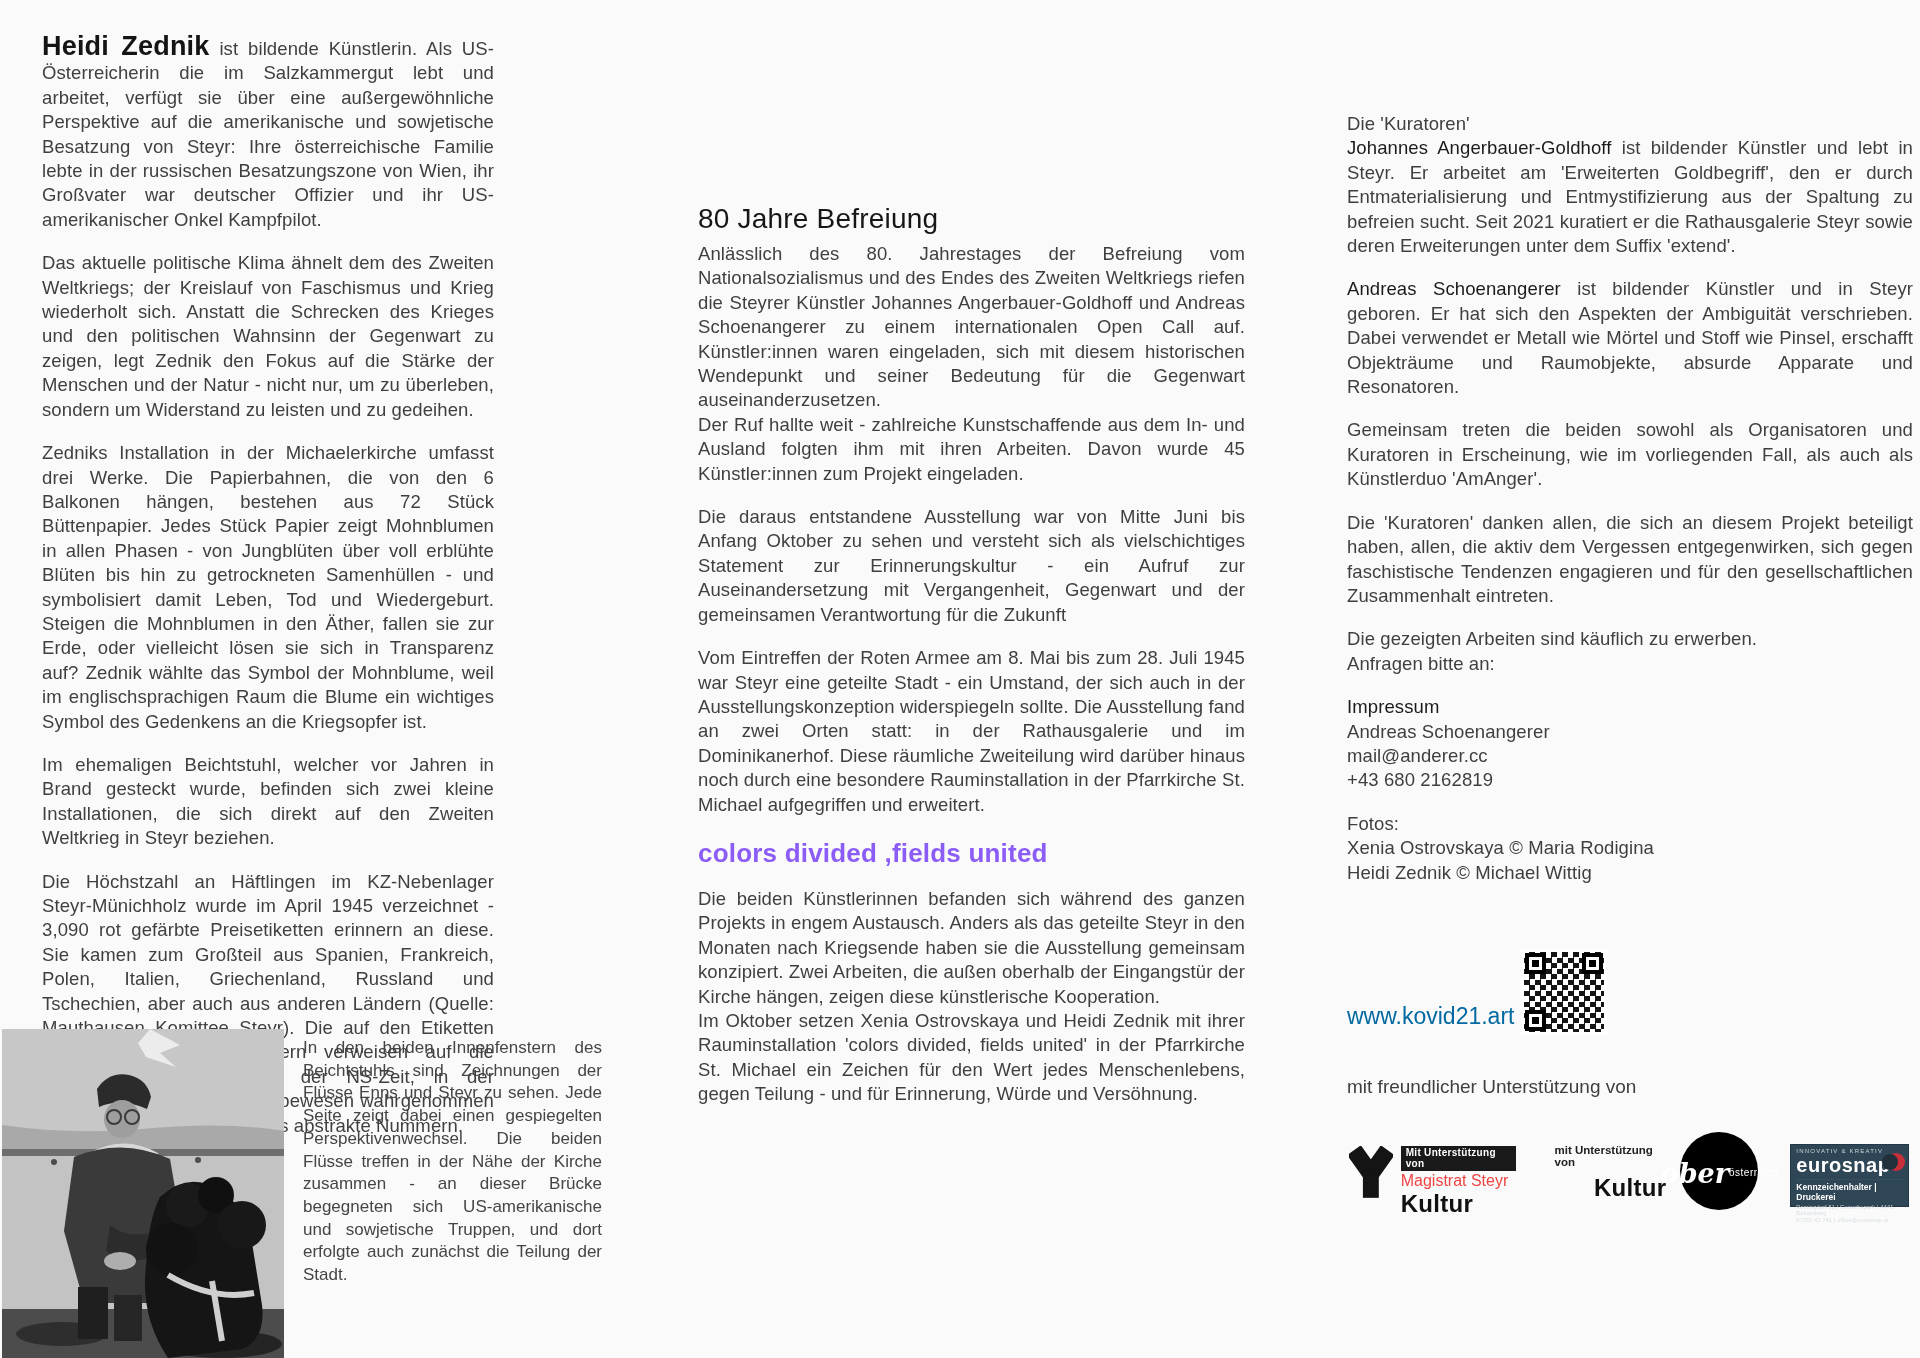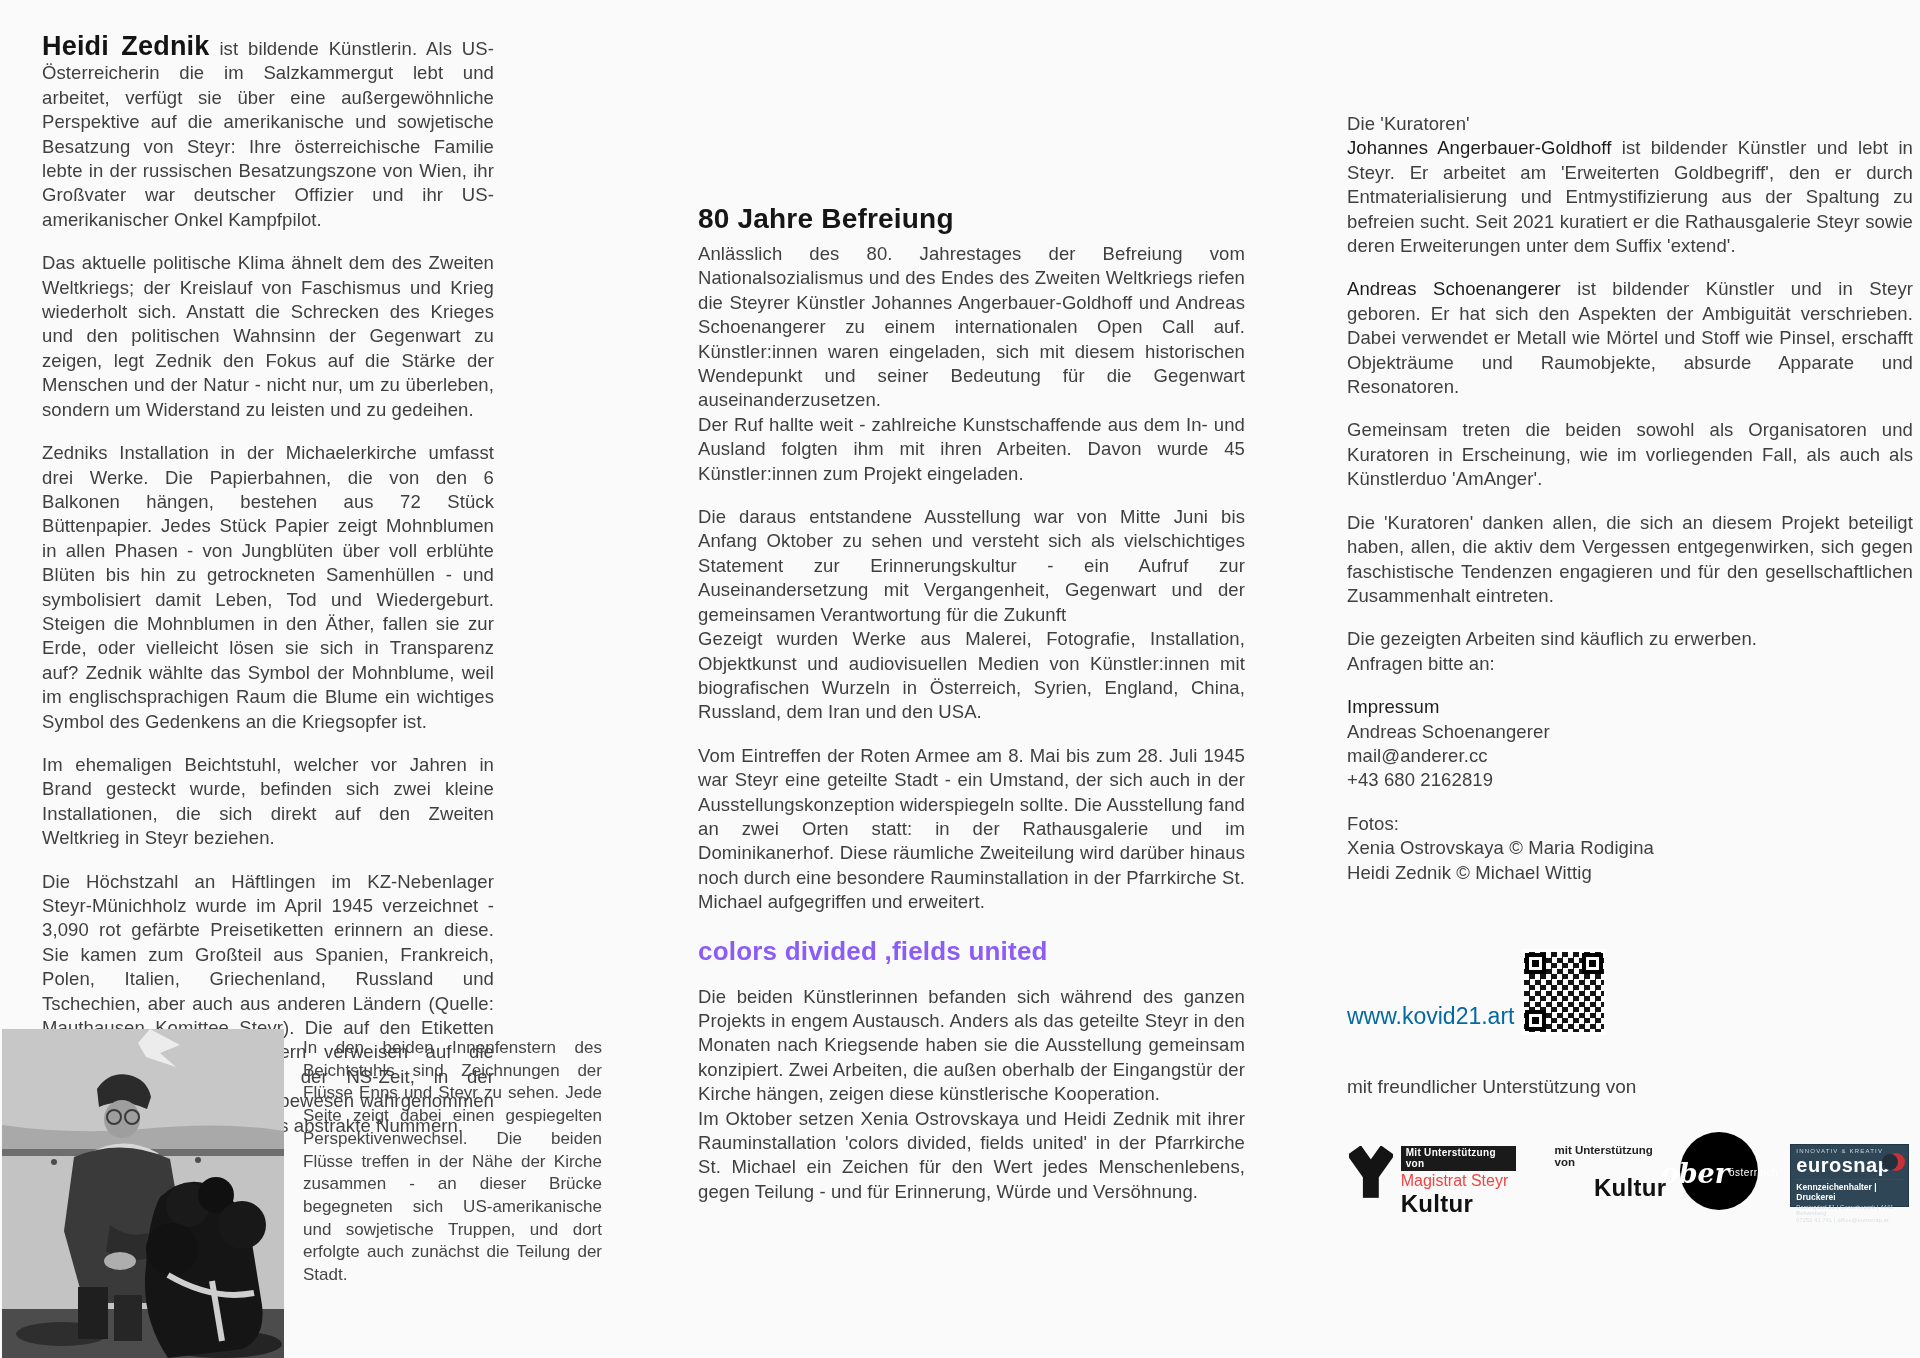--- a/index.html
+++ b/index.html
@@ -27,21 +27,21 @@
   p.sp{margin-top:19px;}
   .lead-xl{
     font-size:27px;font-weight:800;color:#141414;letter-spacing:.2px;
   }
   .lead{
     font-weight:400;color:#1b1b1b;
   }
   h2.section-h{
     margin:0 0 7px 0;
     font-size:28px;line-height:32px;
-    font-weight:700;color:#161616;letter-spacing:.2px;
+    font-weight:400;color:#161616;letter-spacing:.2px;
   }
   h2.section-h2{
     margin:21px 0 5px 0;
     font-size:26px;line-height:30px;
     font-weight:800;color:#8b5cf6;letter-spacing:.2px;
   }
   p.line{text-align:left;}
   
   .photo{
     position:absolute;left:2px;top:1029px;width:282px;height:329px;
@@ -163,21 +163,20 @@
     </svg>
   </figure>
 
   <div class="caption">In den beiden Innenfenstern des Beichtstuhls sind Zeichnungen der Flüsse Enns und Steyr zu sehen. Jede Seite zeigt dabei einen gespiegelten Perspektivenwechsel. Die beiden Flüsse treffen in der Nähe der Kirche zusammen - an dieser Brücke begegneten sich US-amerikanische und sowjetische Truppen, und dort erfolgte auch zunächst die Teilung der Stadt.</div>
 
   <section class="col col2">
     <h2 class="section-h">80 Jahre Befreiung</h2>
     <p class="body">Anlässlich des 80. Jahrestages der Befreiung vom Nationalsozialismus und des Endes des Zweiten Weltkriegs riefen die Steyrer Künstler Johannes Angerbauer-Goldhoff und Andreas Schoenangerer zu einem internationalen Open Call auf. Künstler:innen waren eingeladen, sich mit diesem historischen Wendepunkt und seiner Bedeutung für die Gegenwart auseinanderzusetzen.</p>
     <p class="body">Der Ruf hallte weit - zahlreiche Kunstschaffende aus dem In- und Ausland folgten ihm mit ihren Arbeiten. Davon wurde 45 Künstler:innen zum Projekt eingeladen.</p>
     <p class="body sp">Die daraus entstandene Ausstellung war von Mitte Juni bis Anfang Oktober zu sehen und versteht sich als vielschichtiges Statement zur Erinnerungskultur - ein Aufruf zur Auseinandersetzung mit Vergangenheit, Gegenwart und der gemeinsamen Verantwortung für die Zukunft</p>
-    <p class="body">Gezeigt wurden Werke aus Malerei, Fotografie, Installation, Objektkunst und audiovisuellen Medien von Künstler:innen mit biografischen Wurzeln in Österreich, Syrien, England, China, Russland, dem Iran und den USA.</p>
     <p class="body sp">Vom Eintreffen der Roten Armee am 8. Mai bis zum 28. Juli 1945 war Steyr eine geteilte Stadt - ein Umstand, der sich auch in der Ausstellungskonzeption widerspiegeln sollte. Die Ausstellung fand an zwei Orten statt: in der Rathausgalerie und im Dominikanerhof. Diese räumliche Zweiteilung wird darüber hinaus noch durch eine besondere Rauminstallation in der Pfarrkirche St. Michael aufgegriffen und erweitert.</p>
     <h2 class="section-h2">colors divided ,fields united</h2>
     <p class="body sp">Die beiden Künstlerinnen befanden sich während des ganzen Projekts in engem Austausch. Anders als das geteilte Steyr in den Monaten nach Kriegsende haben sie die Ausstellung gemeinsam konzipiert. Zwei Arbeiten, die außen oberhalb der Eingangstür der Kirche hängen, zeigen diese künstlerische Kooperation.</p>
     <p class="body">Im Oktober setzen Xenia Ostrovskaya und Heidi Zednik mit ihrer Rauminstallation 'colors divided, fields united' in der Pfarrkirche St. Michael ein Zeichen für den Wert jedes Menschenlebens, gegen Teilung - und für Erinnerung, Würde und Versöhnung.</p>
   </section>
 
   <section class="col col3">
     <p class="body line">Die 'Kuratoren'</p>
     <p class="body"><span class="lead">Johannes Angerbauer-Goldhoff</span><span> ist bildender Künstler und lebt in Steyr. Er arbeitet am 'Erweiterten Goldbegriff', den er durch Entmaterialisierung und Entmystifizierung aus der Spaltung zu befreien sucht. Seit 2021 kuratiert er die Rathausgalerie Steyr sowie deren Erweiterungen unter dem Suffix 'extend'.</span></p>
     <p class="body sp"><span class="lead">Andreas Schoenangerer</span><span> ist bildender Künstler und in Steyr geboren. Er hat sich den Aspekten der Ambiguität verschrieben. Dabei verwendet er Metall wie Mörtel und Stoff wie Pinsel, erschafft Objekträume und Raumobjekte, absurde Apparate und Resonatoren.</span></p>

